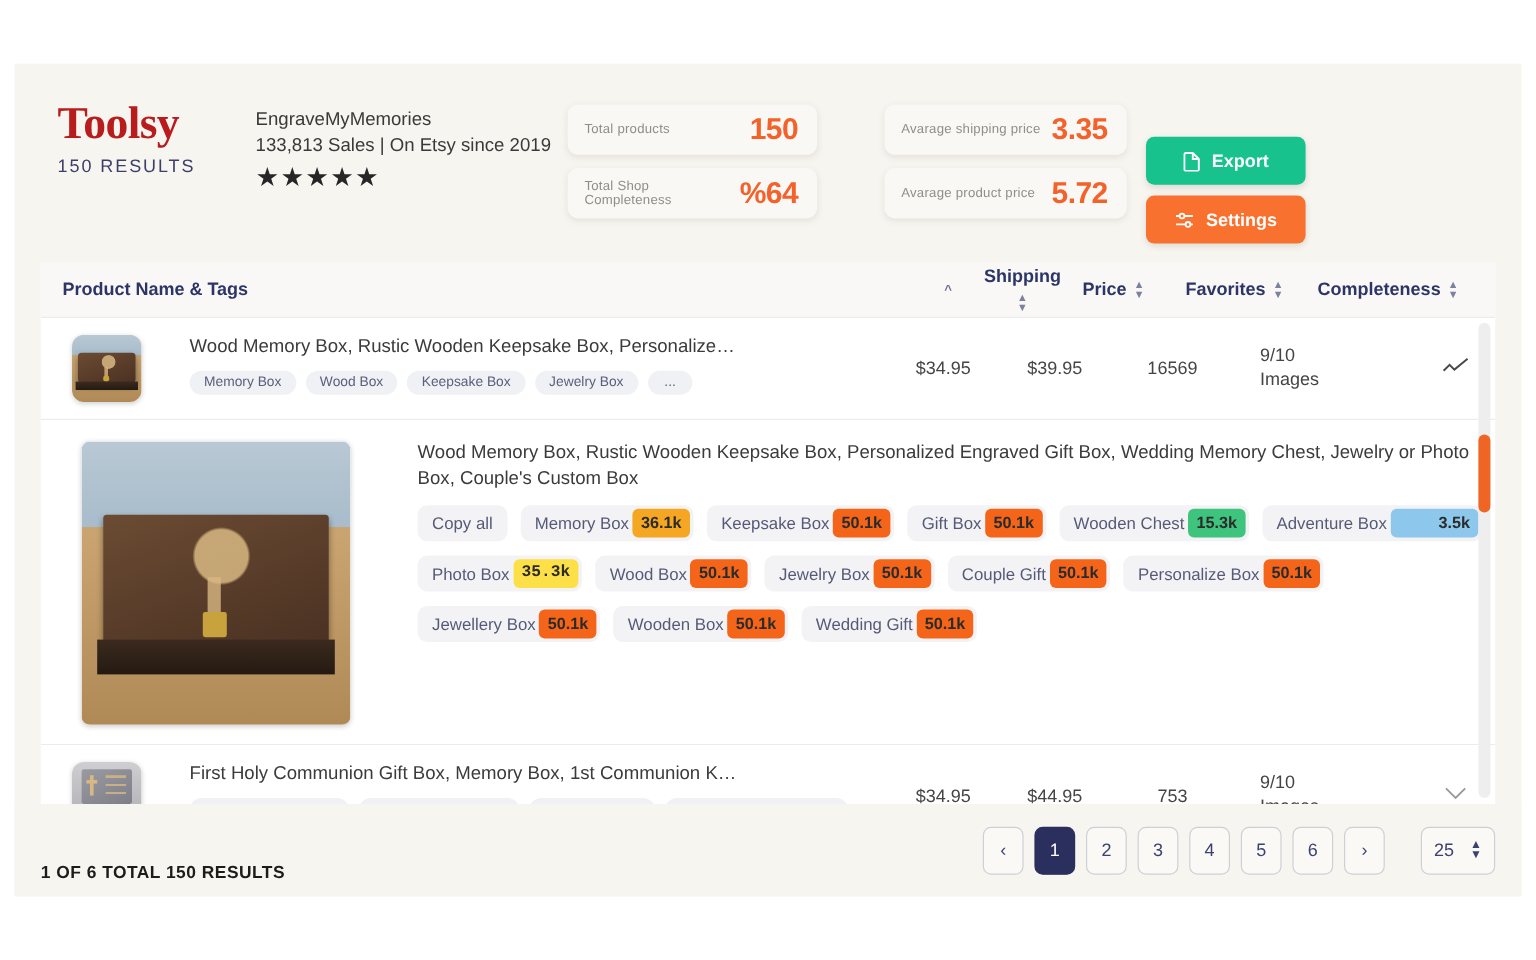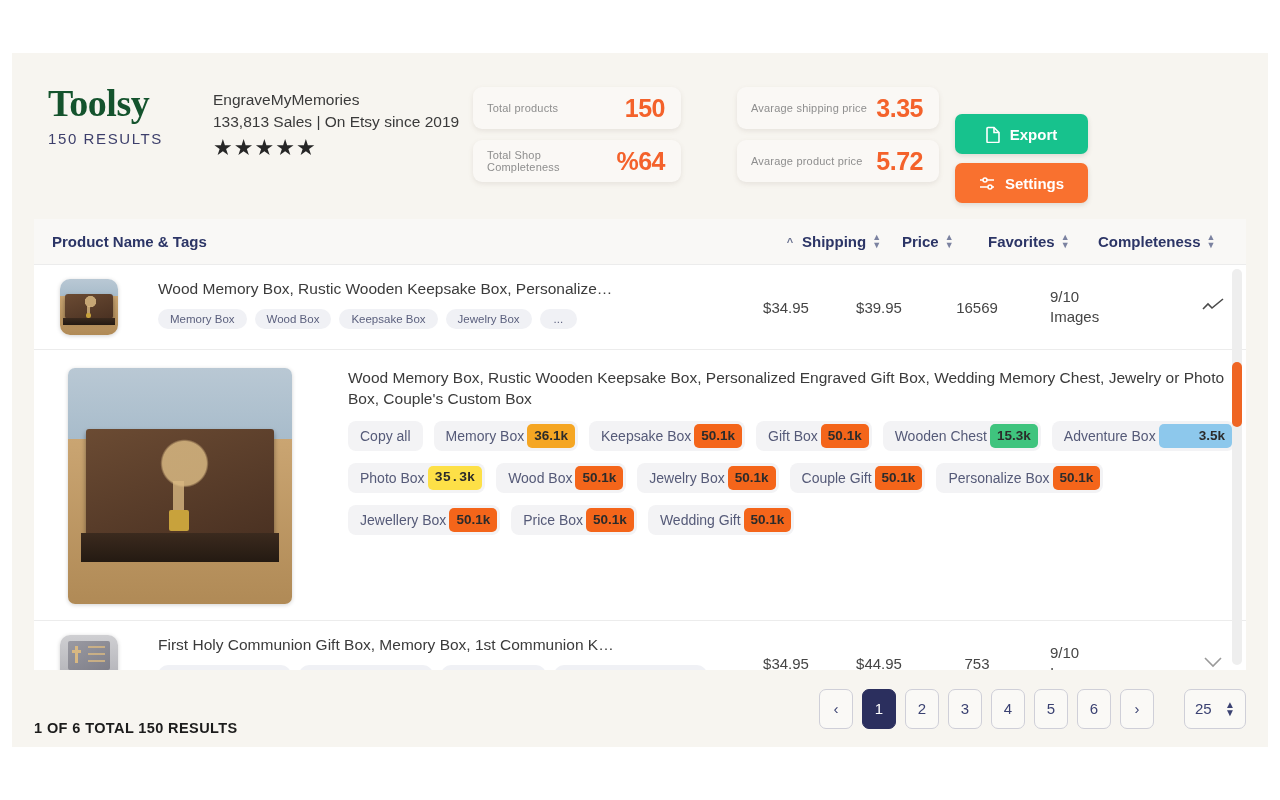--- a/index.html
+++ b/index.html
@@ -22,21 +22,21 @@
     position: relative;
     height: 166px;
     padding: 18px 24px 0 36px;
     display: flex;
     align-items: flex-start;
   }
   .brand { width: 165px; padding-top: 13px; }
   .brand-logo {
     font-family: "Liberation Serif", serif;
     font-size: 38px; font-weight: bold;
-    color: #14532d; letter-spacing: -0.5px;
+    color: #b91c1c; letter-spacing: -0.5px;
     line-height: 1;
   }
   .brand-sub {
     margin-top: 8px;
     font-size: 15px; letter-spacing: 1.6px;
     color: #3d3f6b; font-weight: 500;
   }
   .shopinfo { width: 255px; padding-top: 18px; }
   .shopinfo-name { font-size: 15.5px; color: #3a3a3a; line-height: 1.42; }
   .stars { margin-top: 4px; font-size: 22px; color: #262626; letter-spacing: 1px; line-height: 1; }
@@ -84,21 +84,21 @@
     border-bottom: 1px solid #ececec;
     padding-left: 18px;
   }
   .th {
     font-size: 15px; font-weight: bold; color: #2c3566;
     display: flex; align-items: center; gap: 6px;
     cursor: pointer;
   }
   .th.name { flex: 1; }
   .th.sortcaret { width: 24px; justify-content: center; color: #6b7290; font-size: 11px; }
-  .th.shipping { width: 100px; }
+  .th.shipping { width: 100px; flex-direction: column; }
   .th.price { width: 86px; }
   .th.favorites { width: 110px; }
   .th.completeness { width: 148px; }
   .sorticon { font-size: 9px; color: #7b82a0; line-height: .85; display: flex; flex-direction: column; }
 
   .tbody { height: 405px; overflow: hidden; position: relative; }
 
   .row { display: flex; border-bottom: 1px solid #ececec; padding: 0 0 0 18px; background:#fff; }
   .row .cellL { flex: 1; display: flex; padding: 14px 0 14px 0; }
   .thumb {
@@ -391,21 +391,21 @@
               </span>
               <span class="tag rich">
                 <span class="t">Personalize Box</span>
                 <span class="cnt" style="background: rgb(244, 101, 26);">50.1k</span>
               </span>
               <span class="tag rich">
                 <span class="t">Jewellery Box</span>
                 <span class="cnt" style="background: rgb(244, 101, 26);">50.1k</span>
               </span>
               <span class="tag rich">
-                <span class="t">Price Box</span>
+                <span class="t">Wooden Box</span>
                 <span class="cnt" style="background: rgb(244, 101, 26);">50.1k</span>
               </span>
               <span class="tag rich">
                 <span class="t">Wedding Gift</span>
                 <span class="cnt" style="background: rgb(244, 101, 26);">50.1k</span>
               </span>
             </div>
           </div>
         </div>
       </div>

